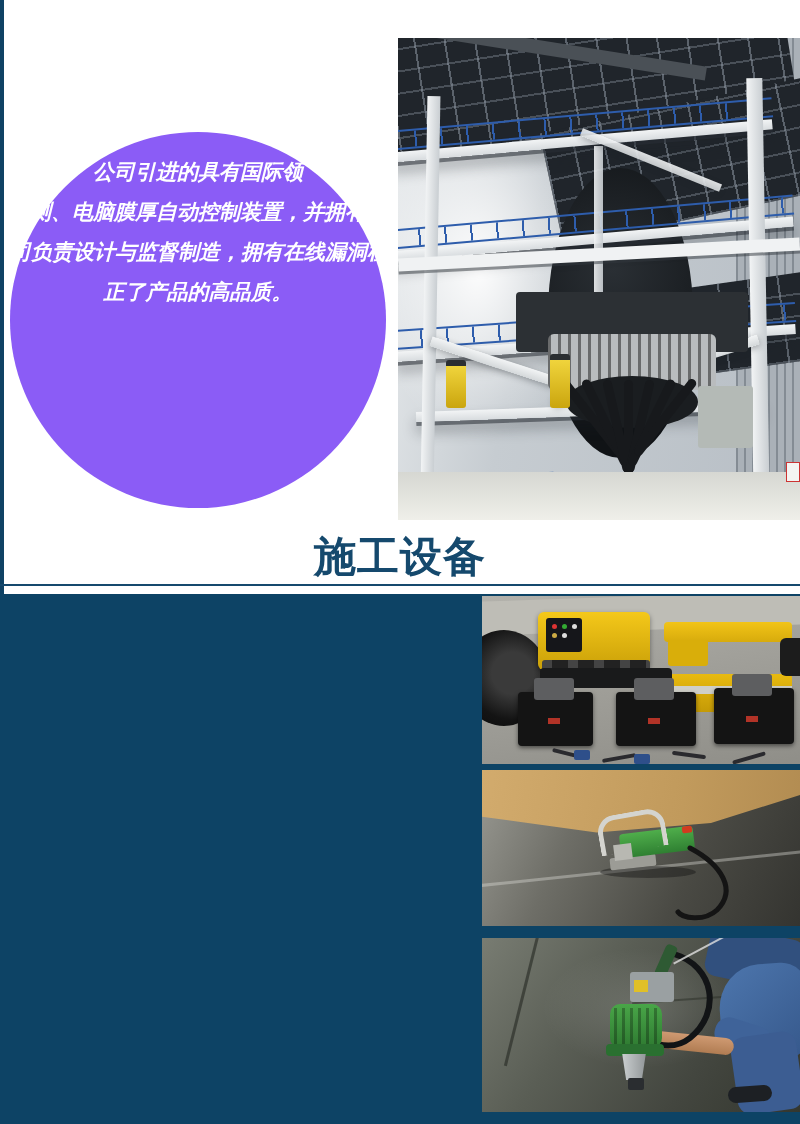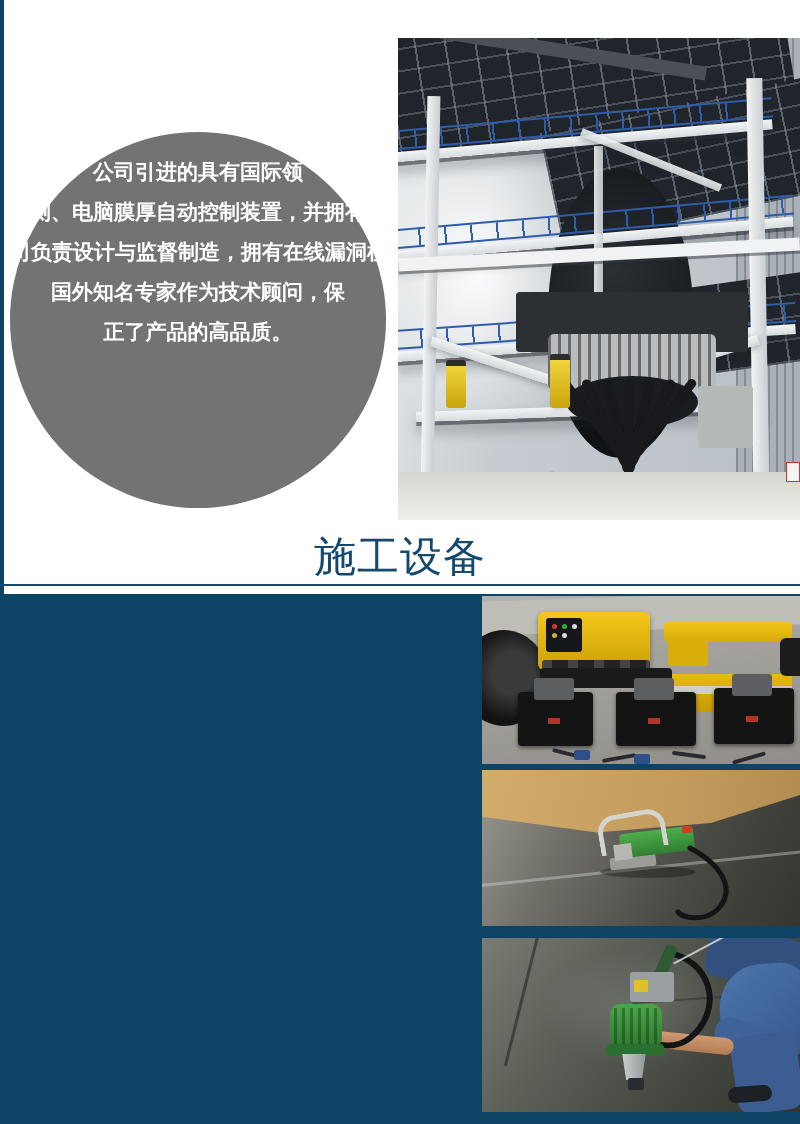--- a/index.html
+++ b/index.html
@@ -8,27 +8,27 @@
 
   
   .left-border{position:absolute;left:0;top:0;width:4px;height:1124px;background:#0f4264;}
 
   
   .prod-title{position:absolute;left:120px;top:46px;font-size:38px;font-weight:bold;
               color:#58595b;letter-spacing:3px;}
 
   
   .intro-circle{position:absolute;left:10px;top:132px;width:376px;height:376px;border-radius:50%;
-                background:#737373;color:#ffffff;text-align:center;}
+                background:#8b5cf6;color:#ffffff;text-align:center;font-style:italic;}
   .intro-circle .lines{position:absolute;left:0;top:20px;width:100%;}
   .intro-circle span{display:block;line-height:40px;font-size:21px;font-weight:bold;white-space:nowrap;}
 
   
   .cons-title{position:absolute;left:0;top:529px;width:800px;text-align:center;
-              font-size:42px;font-weight:normal;color:#15496d;letter-spacing:1px;}
+              font-size:42px;font-weight:bold;color:#15496d;letter-spacing:1px;}
   .h-rule{position:absolute;left:0;top:584px;width:800px;height:2px;background:#15496d;}
 
   
   .bottom-section{position:absolute;left:0;top:594px;width:800px;height:530px;background:#0d4365;}
 
   
   .ph{position:absolute;overflow:hidden;}
   .ph *{position:absolute;}
 
   
@@ -173,21 +173,20 @@
 <div class="page">
 
   <div class="left-border"></div>
 
 
   <div class="intro-circle">
     <div class="lines">
       <span>公司引进的具有国际领</span>
       <span>测、电脑膜厚自动控制装置，并拥有</span>
       <span>司负责设计与监督制造，拥有在线漏洞检</span>
-      <span>国外知名专家作为技术顾问，保</span>
       <span>正了产品的高品质。</span>
     </div>
   </div>
 
   <div class="ph factory">
     <div class="f-light"></div>
     <div class="f-wall"></div>
     <div class="ceil f-ceil1"></div>
     <div class="ceil f-ceil2"></div>
     <div class="ceil f-ceil3"></div>

